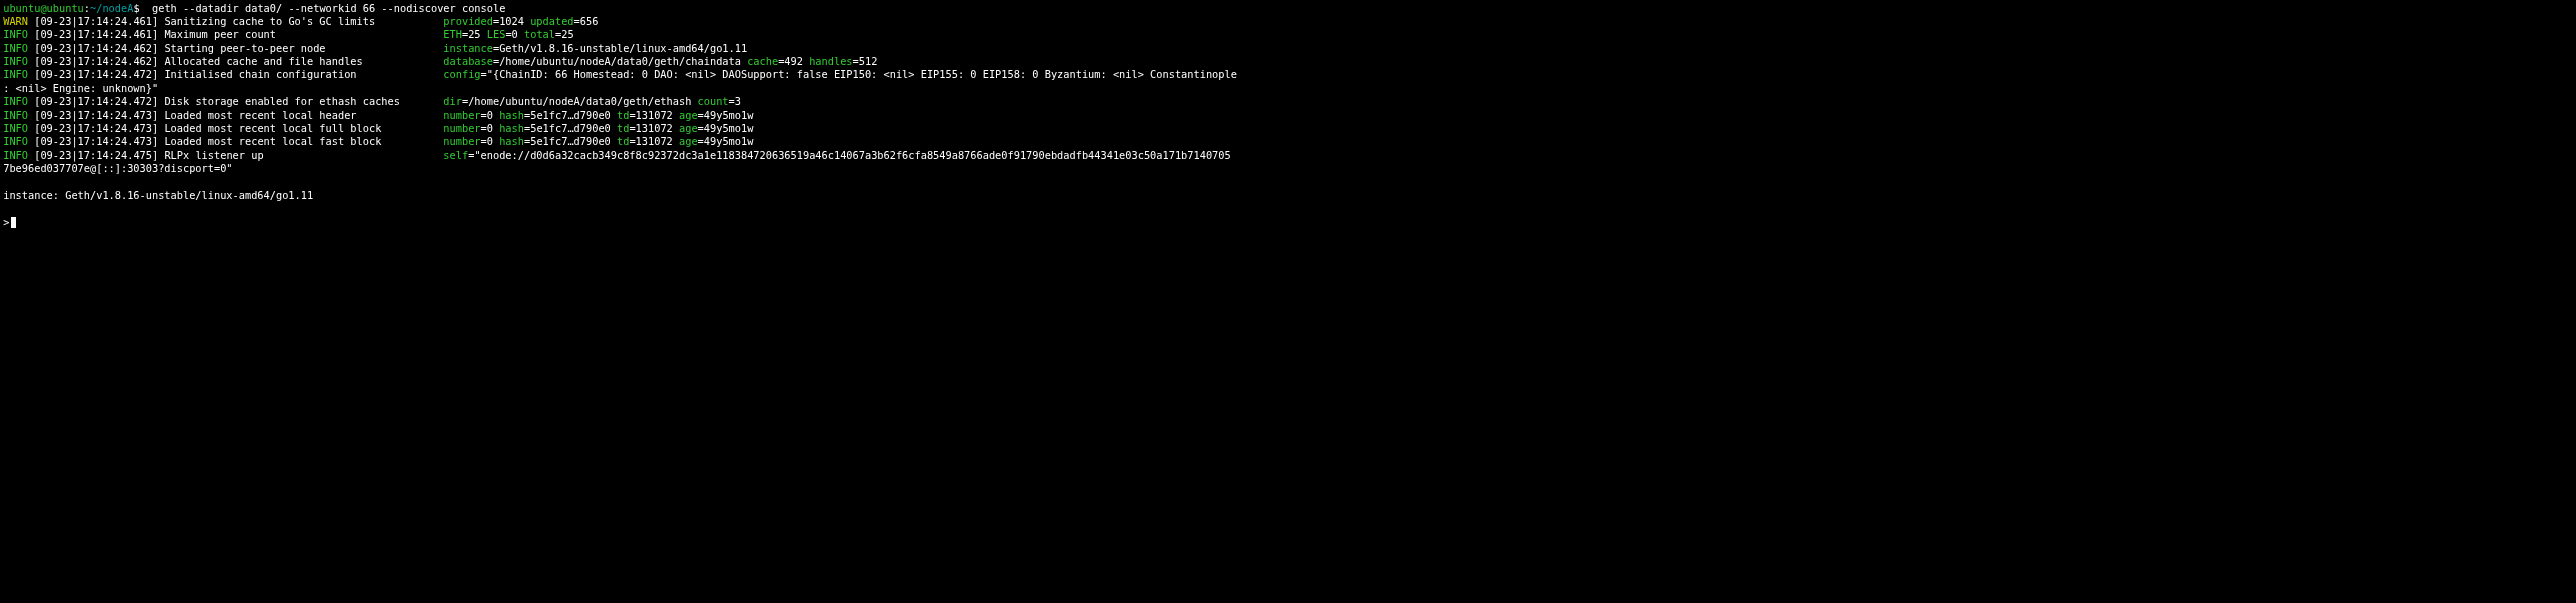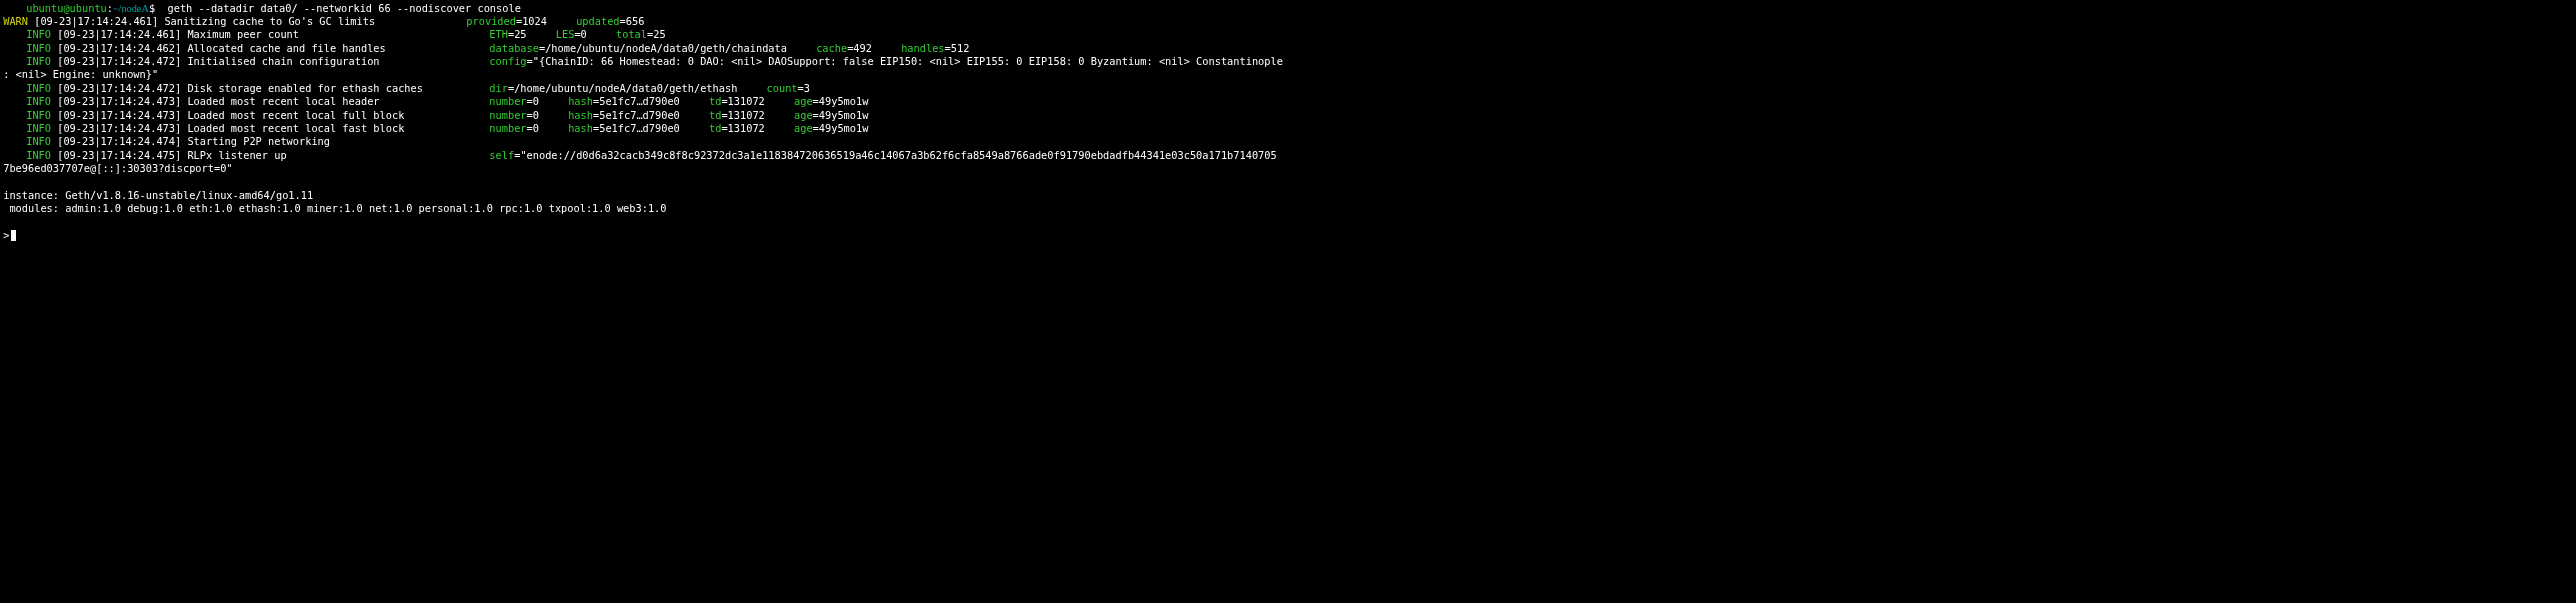--- a/index.html
+++ b/index.html
@@ -10,55 +10,54 @@
     font-family: Menlo, Consolas, "DejaVu Sans Mono", monospace;
     font-size: 10.3px;
     line-height: 1.3;
     white-space: nowrap;
     overflow-x: hidden;
   }
   .terminal {
     padding: 1.6px 3.2px;
   }
   .line { white-space: pre; }
-  .green  { color: #32cd32; margin-left: 23px; }
+  .green  { color: #32cd32; }
   .yellow { color: #d4d400; }
-  .teal   { color: #00a0a0; font-family: Liberation Serif, serif; }
+  .teal   { color: #00a0a0; }
   .white  { color: #ffffff; }
   .cursor {
     display: inline-block;
     width: 5.5px;
     height: 11px;
     background: #ffffff;
     vertical-align: text-bottom;
     margin-left: 1.6px;
   }
 </style>
 </head>
 <body>
 
 <div class="terminal">
 
   <div class="line"><span class="green">ubuntu@ubuntu</span><span class="white">:</span><span class="teal">~/nodeA</span><span class="white">$  </span><span class="white">geth --datadir data0/ --networkid 66 --nodiscover console</span></div>
 
   <div id="logs">
       <div class="line"><span class="yellow">WARN</span><span class="white"> [09-23|17:14:24.461] </span><span class="white">Sanitizing cache to Go's GC limits           </span><span class="green">provided</span><span class="white">=</span><span class="white">1024 </span><span class="green">updated</span><span class="white">=</span><span class="white">656</span></div>
       <div class="line"><span class="green">INFO</span><span class="white"> [09-23|17:14:24.461] </span><span class="white">Maximum peer count                           </span><span class="green">ETH</span><span class="white">=</span><span class="white">25 </span><span class="green">LES</span><span class="white">=</span><span class="white">0 </span><span class="green">total</span><span class="white">=</span><span class="white">25</span></div>
+      <div class="line"><span class="green">INFO</span><span class="white"> [09-23|17:14:24.462] </span><span class="white">Starting peer-to-peer node                   </span><span class="green">instance</span><span class="white">=</span><span class="white">Geth/v1.8.16-unstable/linux-amd64/go1.11</span></div>
       <div class="line"><span class="green">INFO</span><span class="white"> [09-23|17:14:24.462] </span><span class="white">Allocated cache and file handles             </span><span class="green">database</span><span class="white">=</span><span class="white">/home/ubuntu/nodeA/data0/geth/chaindata </span><span class="green">cache</span><span class="white">=</span><span class="white">492 </span><span class="green">handles</span><span class="white">=</span><span class="white">512</span></div>
       <div class="line"><span class="green">INFO</span><span class="white"> [09-23|17:14:24.472] </span><span class="white">Initialised chain configuration              </span><span class="green">config</span><span class="white">=</span><span class="white">"{ChainID: 66 Homestead: 0 DAO: &lt;nil&gt; DAOSupport: false EIP150: &lt;nil&gt; EIP155: 0 EIP158: 0 Byzantium: &lt;nil&gt; Constantinople</span></div>
       <div class="line white">: &lt;nil&gt; Engine: unknown}"</div>
       <div class="line"><span class="green">INFO</span><span class="white"> [09-23|17:14:24.472] </span><span class="white">Disk storage enabled for ethash caches       </span><span class="green">dir</span><span class="white">=</span><span class="white">/home/ubuntu/nodeA/data0/geth/ethash </span><span class="green">count</span><span class="white">=</span><span class="white">3</span></div>
       <div class="line"><span class="green">INFO</span><span class="white"> [09-23|17:14:24.473] </span><span class="white">Loaded most recent local header              </span><span class="green">number</span><span class="white">=</span><span class="white">0 </span><span class="green">hash</span><span class="white">=</span><span class="white">5e1fc7…d790e0 </span><span class="green">td</span><span class="white">=</span><span class="white">131072 </span><span class="green">age</span><span class="white">=</span><span class="white">49y5mo1w</span></div>
       <div class="line"><span class="green">INFO</span><span class="white"> [09-23|17:14:24.473] </span><span class="white">Loaded most recent local full block          </span><span class="green">number</span><span class="white">=</span><span class="white">0 </span><span class="green">hash</span><span class="white">=</span><span class="white">5e1fc7…d790e0 </span><span class="green">td</span><span class="white">=</span><span class="white">131072 </span><span class="green">age</span><span class="white">=</span><span class="white">49y5mo1w</span></div>
       <div class="line"><span class="green">INFO</span><span class="white"> [09-23|17:14:24.473] </span><span class="white">Loaded most recent local fast block          </span><span class="green">number</span><span class="white">=</span><span class="white">0 </span><span class="green">hash</span><span class="white">=</span><span class="white">5e1fc7…d790e0 </span><span class="green">td</span><span class="white">=</span><span class="white">131072 </span><span class="green">age</span><span class="white">=</span><span class="white">49y5mo1w</span></div>
-      <div class="line"><span class="green">INFO</span><span class="white"> [09-23|17:14:24.474] </span><span class="white">Starting P2P networking</span></div>
       <div class="line"><span class="green">INFO</span><span class="white"> [09-23|17:14:24.475] </span><span class="white">RLPx listener up                             </span><span class="green">self</span><span class="white">=</span><span class="white">"enode://d0d6a32cacb349c8f8c92372dc3a1e118384720636519a46c14067a3b62f6cfa8549a8766ade0f91790ebdadfb44341e03c50a171b7140705</span></div>
       <div class="line white">7be96ed037707e@[::]:30303?discport=0"</div>
     </div>
 
   <div class="line white"> </div>
   <div class="line white">instance: Geth/v1.8.16-unstable/linux-amd64/go1.11</div>
-  <div class="line white"> modules: admin:1.0 debug:1.0 eth:1.0 ethash:1.0 miner:1.0 net:1.0 personal:1.0 rpc:1.0 txpool:1.0 web3:1.0</div>
   <div class="line white"> </div>
   <div class="line white"><span>&gt;</span><span class="cursor"></span></div>
 
 </div>
 
 
 </body></html>

